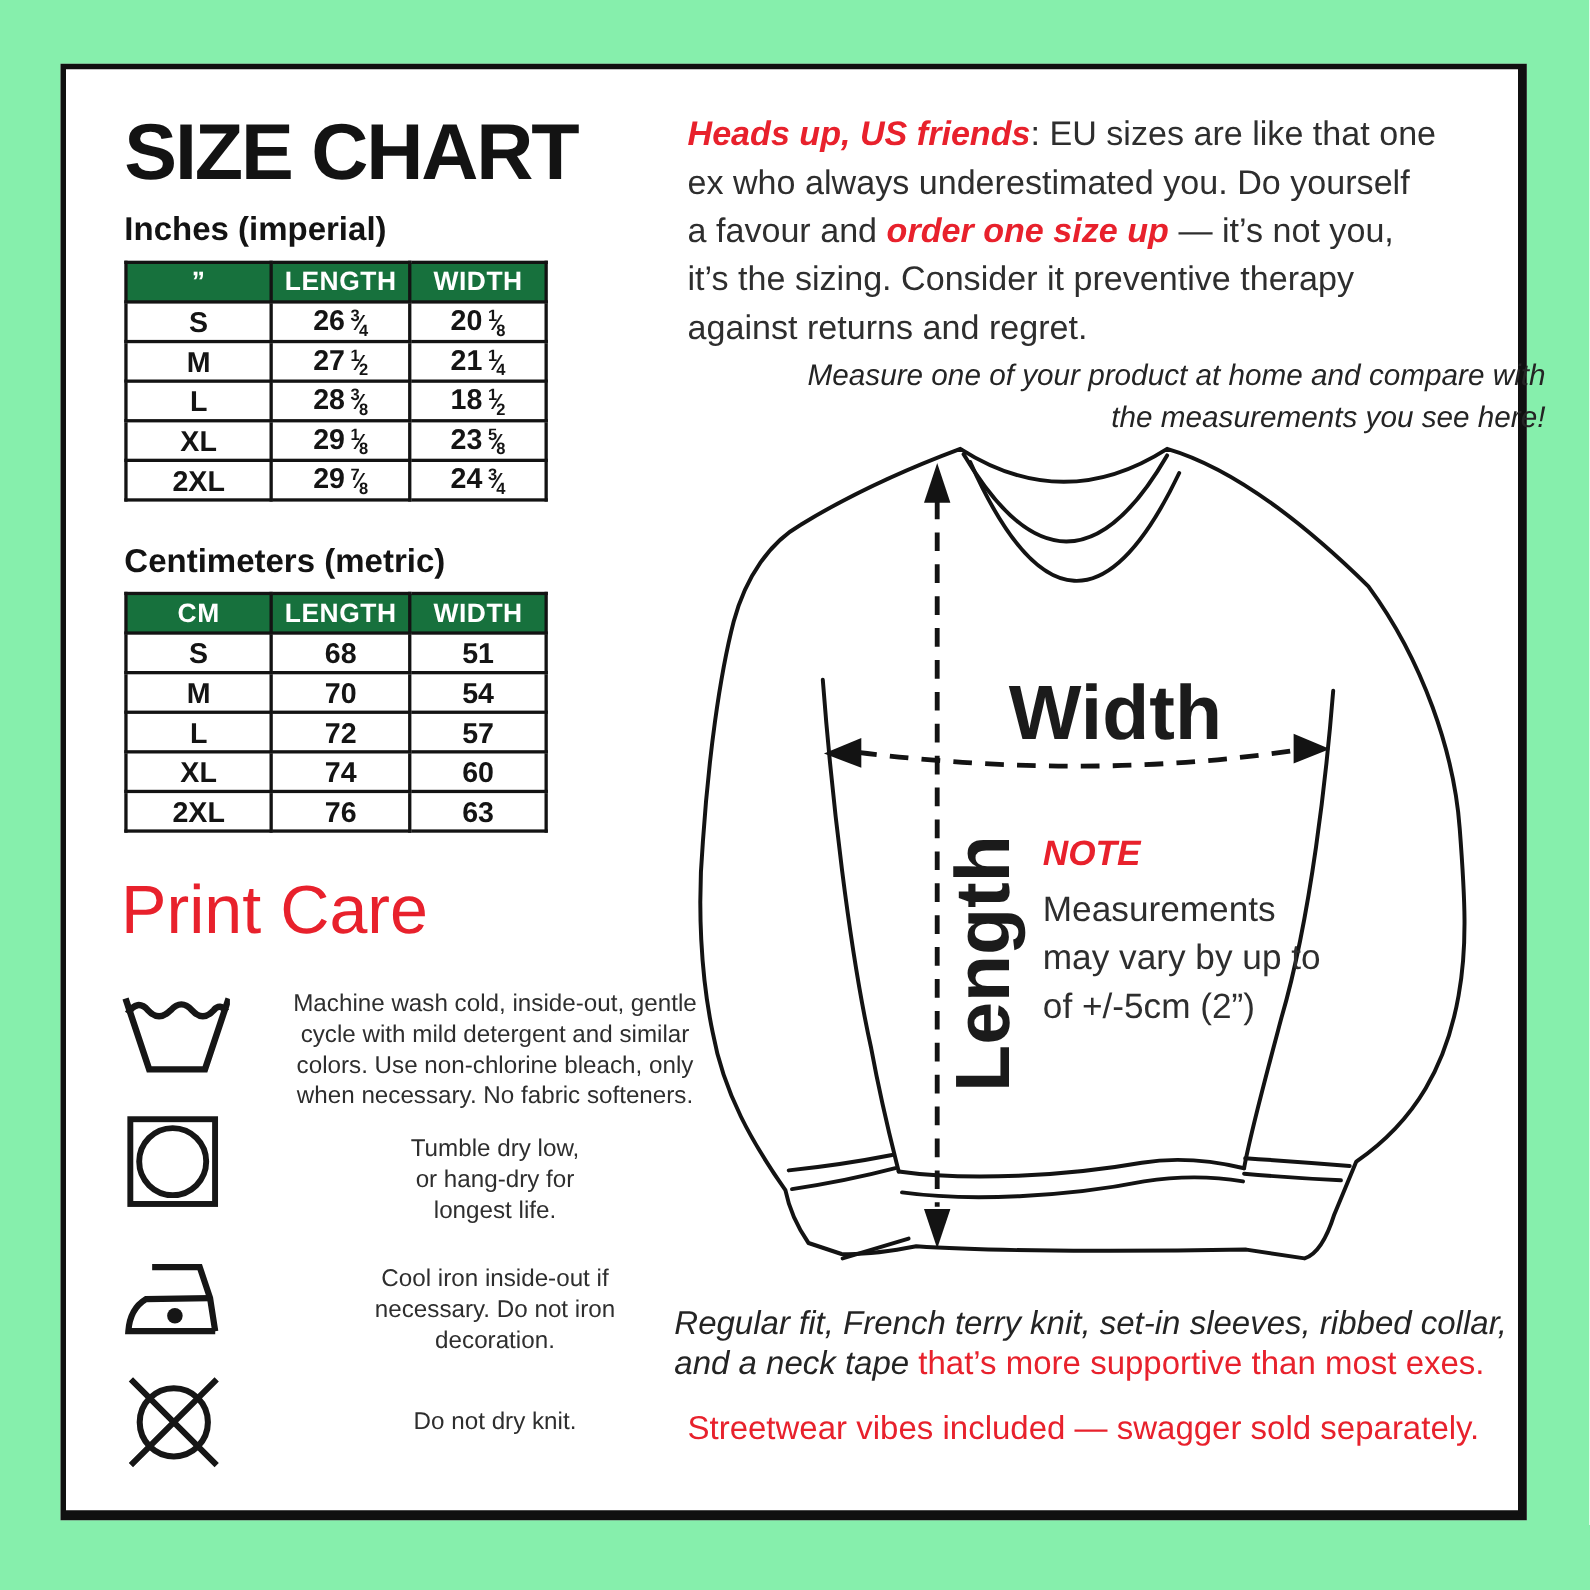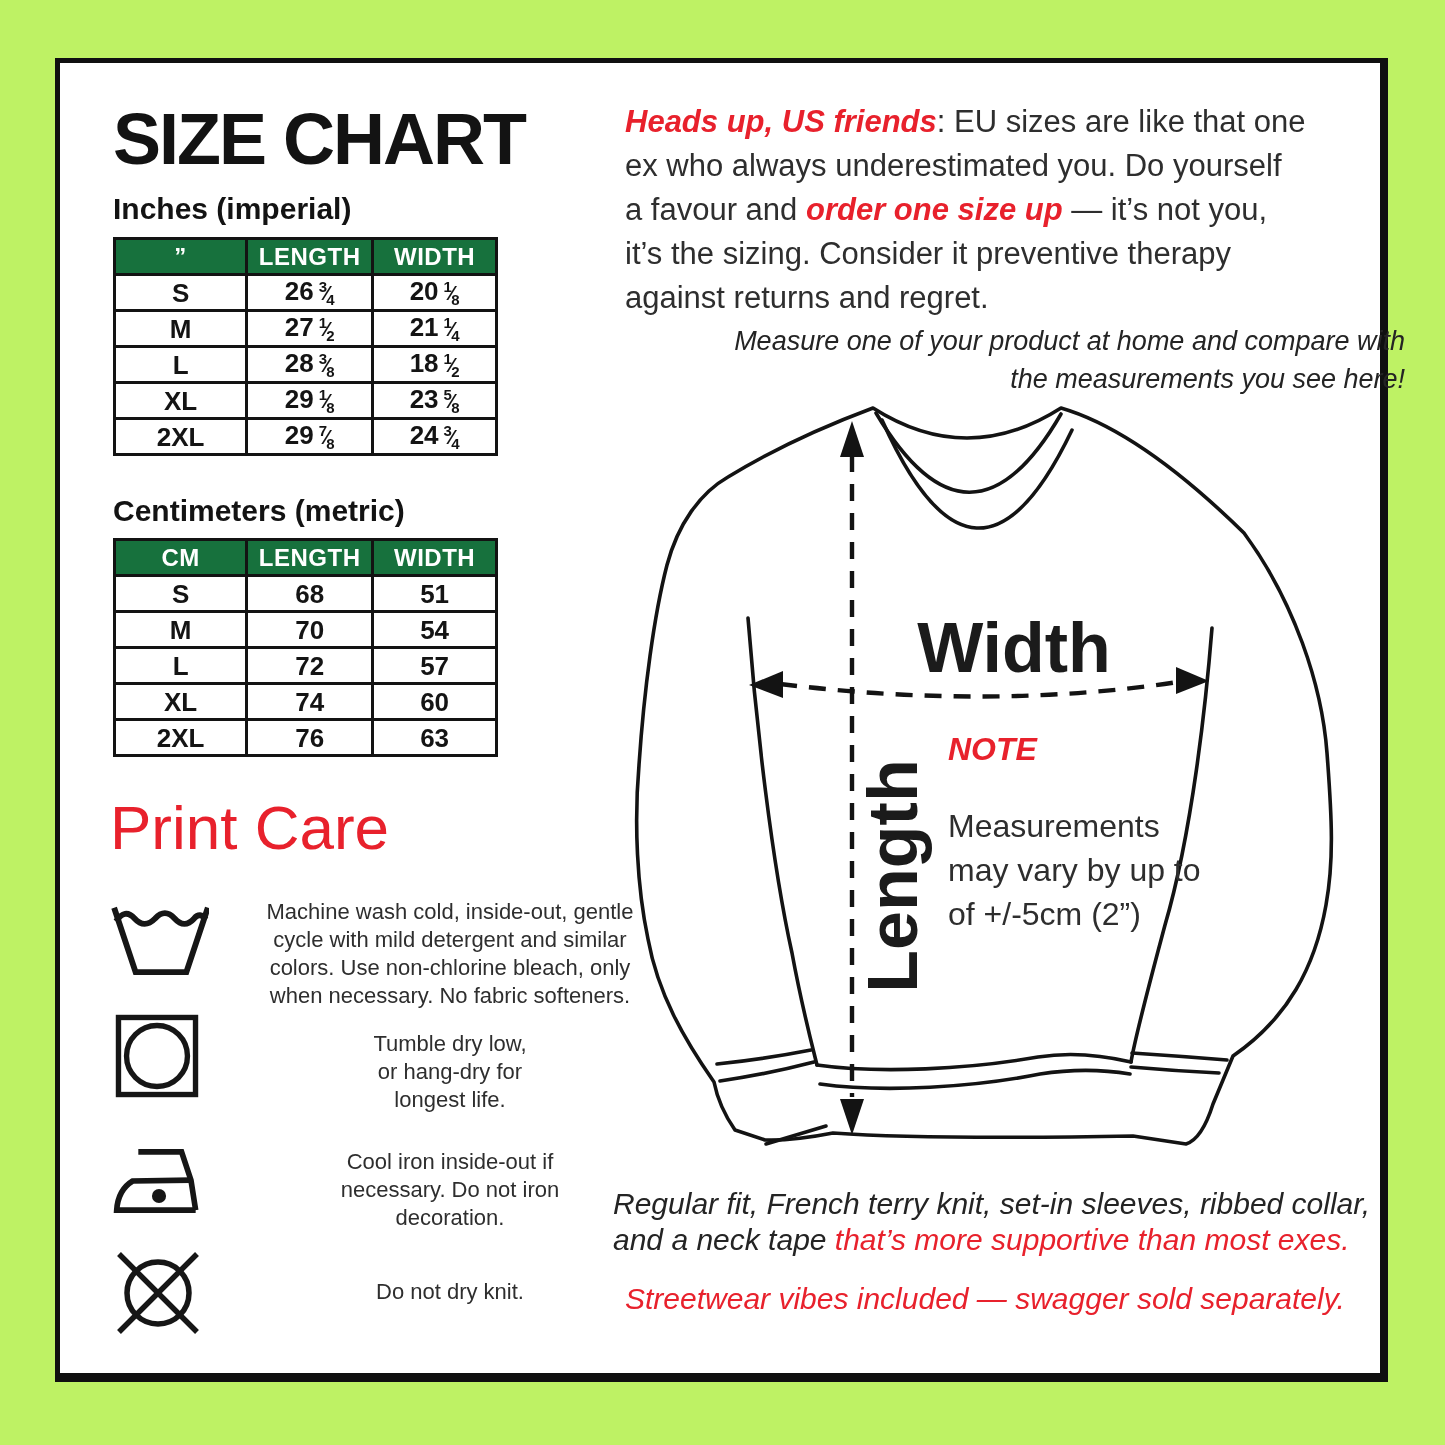--- a/index.html
+++ b/index.html
@@ -3,21 +3,21 @@
 <meta charset="utf-8">
 <style>
   :root{
     --green:#17713d;
     --red:#e8212c;
     --ink:#141414;
     --text:#2e2e2e;
   }
   html,body{margin:0;padding:0;background:#fff;}
   .poster{
-    position:relative;width:1445px;height:1445px;background:#bef264;
+    position:relative;width:1445px;height:1445px;background:#86efac;
     font-family:"Liberation Sans", sans-serif;color:var(--ink);overflow:hidden;
   }
   .frame{
     position:absolute;left:55px;top:58px;width:1333px;height:1324px;
     box-sizing:border-box;border:5px solid #101010;
     border-right-width:8px;border-bottom-width:9px;background:#fff;
   }
   .abs{position:absolute;}
   .page-title{left:113px;top:98px;font-size:72px;font-weight:800;letter-spacing:-2px;color:#131313;}
   .section-sub{font-size:30px;font-weight:800;color:#131313;}
@@ -38,28 +38,28 @@
   .fr sub{font-size:15px;vertical-align:-5px;}
 
   .printcare-title{left:110px;top:792px;font-size:62px;font-weight:400;color:var(--red);}
   .care-icon{stroke:#161616;fill:none;stroke-width:6;}
   .care-text{font-size:22px;line-height:28px;color:var(--text);white-space:pre-line;width:430px;text-align:center;}
 
   .intro{left:625px;top:100px;width:810px;font-size:31px;line-height:44px;color:var(--text);white-space:pre-line;}
   .seg-red-bold-italic{color:var(--red);font-weight:800;font-style:italic;}
   .seg-plain{}
   .seg-black-italic{font-style:italic;color:#242424;}
-  .seg-red-italic{color:var(--red);font-style:italic;}
+  .seg-red-italic{color:var(--red);}
   .measure-note{left:625px;top:322px;width:780px;font-size:27px;line-height:38px;font-style:italic;font-weight:500;color:#242424;white-space:pre-line;text-align:right;}
 
   .shirt-wrap{left:620px;top:393px;width:790px;height:790px;}
   .dim-label{font-weight:800;color:#1b1b1b;}
   .width-label{left:864px;top:608px;width:300px;text-align:center;font-size:70px;}
   .length-label{left:756px;top:833px;width:280px;height:86px;text-align:center;font-size:70px;transform:rotate(-90deg);}
-  .note-title{left:948px;top:731px;font-size:32px;font-weight:800;font-style:italic;color:var(--red);text-align:right;}
+  .note-title{left:948px;top:757px;font-size:32px;font-weight:800;font-style:italic;color:var(--red);text-align:right;}
   .note-body{left:948px;top:804px;width:300px;font-size:32px;line-height:44px;color:var(--text);white-space:pre-line;}
 
   .fit-note{left:613px;top:1186px;width:810px;font-size:30px;line-height:36px;font-weight:500;white-space:pre-line;}
   .tagline{left:625px;top:1282px;width:810px;font-size:30px;font-weight:500;}
 </style>
 </head>
 <body>
 
 <div class="poster">
   <div class="frame abs"></div>

